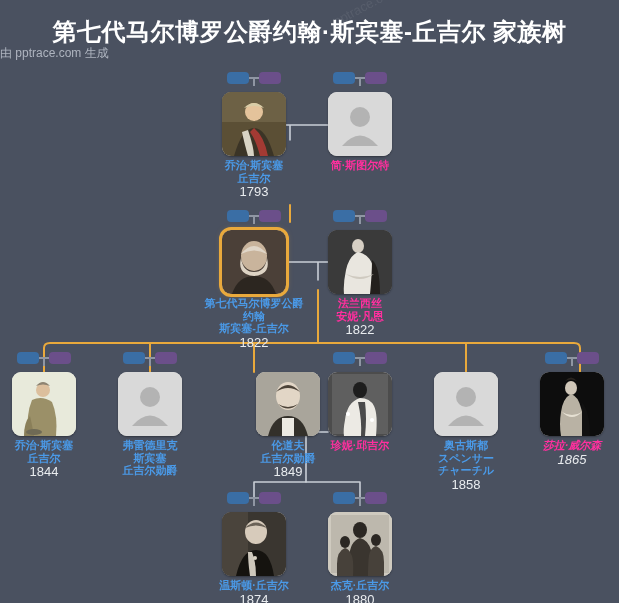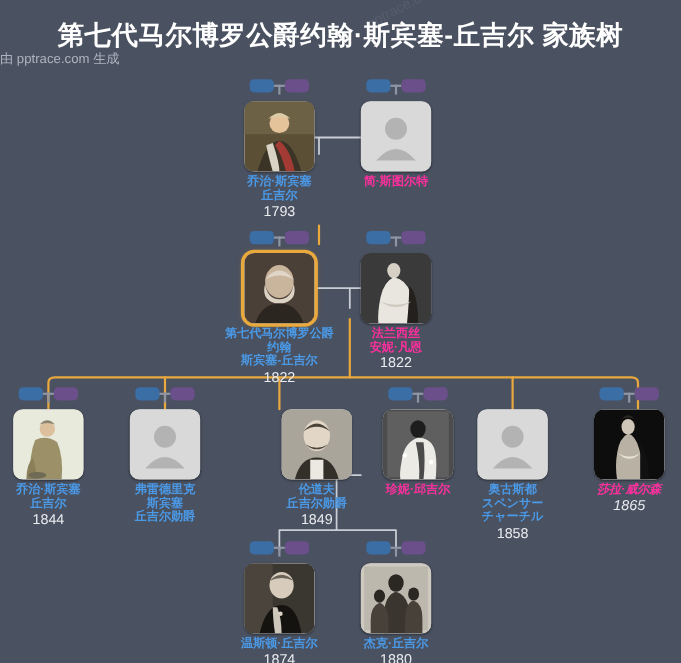--- a/index.html
+++ b/index.html
@@ -256,21 +256,21 @@
             <path d="M12 64 q5 -20 20 -20 q15 0 20 20 Z" fill="#33302a"></path>
             <path d="M26 46 h12 v18 h-12 Z" fill="#ece9e2"></path>
           </svg>
         </div>
         <div class="label male">
           <div>伦道夫</div>
           <div>丘吉尔勋爵</div>
         </div>
         <div class="year">1849</div>
       </div>
-      <div class="node" style="left: 328px; top: 372px; margin-left: 20px;">
+      <div class="node" style="left: 328px; top: 372px;">
         <div class="badge" style="left: 5px; top: -20px;">
           <span class="b-m"></span>
           <span class="b-bar"></span>
           <span class="b-stem"></span>
           <span class="b-f"></span>
         </div>
         <div class="photo">
           <svg class="ph-svg" viewBox="0 0 64 64">
             <rect width="64" height="64" fill="#4c4c4c"></rect>
             <rect x="4" y="2" width="56" height="60" fill="#5f5f5f"></rect>

